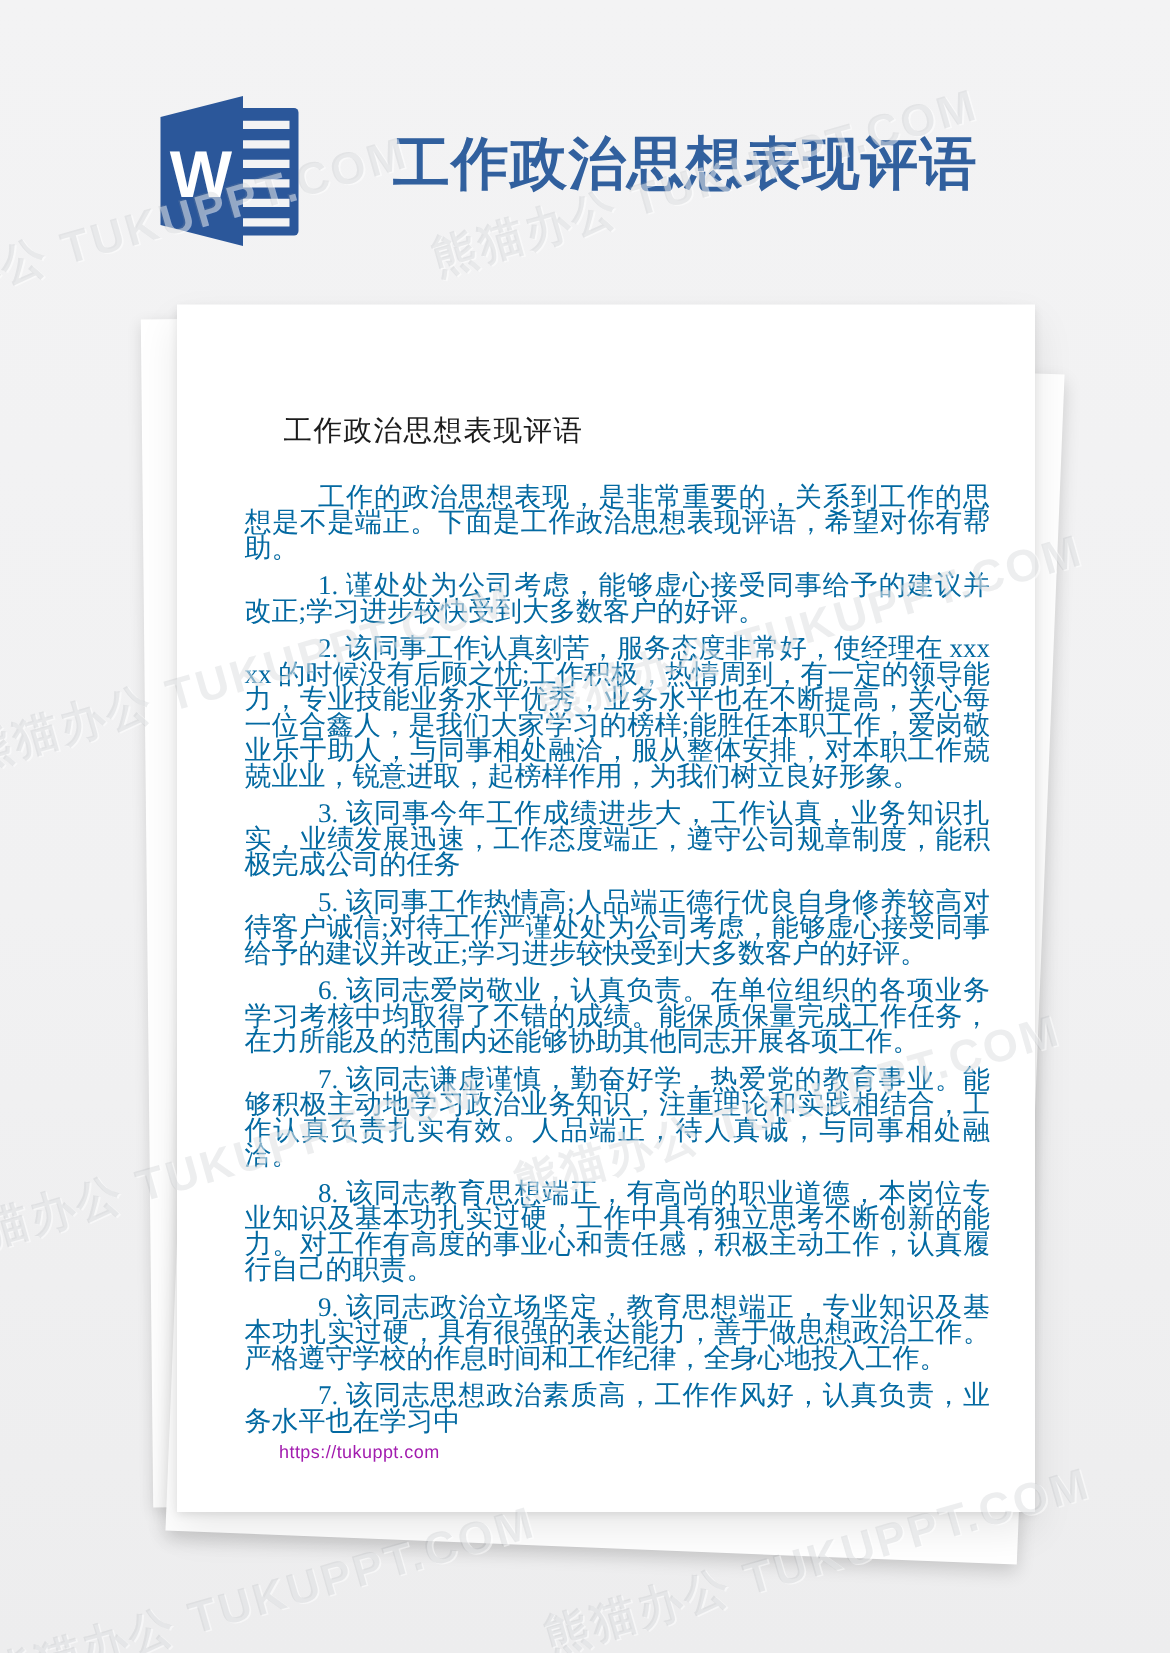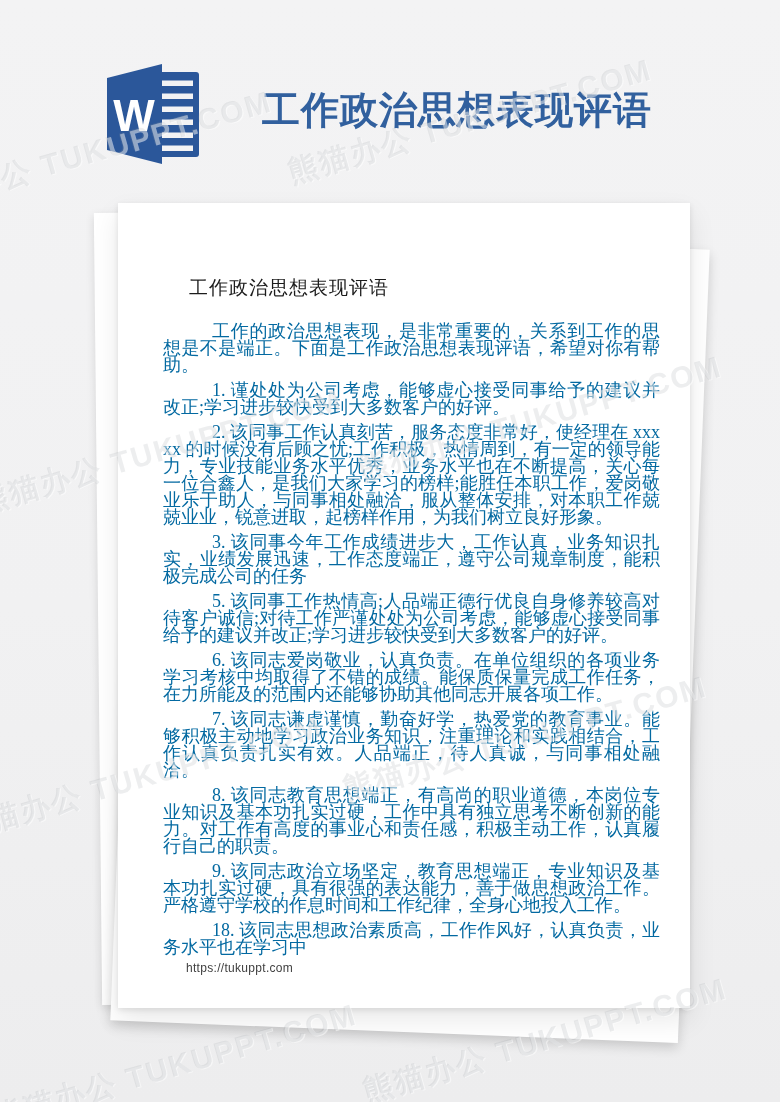--- a/index.html
+++ b/index.html
@@ -55,21 +55,21 @@
     margin:0 0 8px 0;
     font-family:"Liberation Serif","DejaVu Serif",serif;
     font-size:18px; line-height:17px;
     color:#0369a1;
     text-align:justify;
     text-indent:49px;
     word-break:break-all;
   }
   .footer-link {
     position:absolute; left:68px; top:758px;
-    font-size:12px; color:#404040;
+    font-size:12px; color:#a21caf;
     letter-spacing:0.3px;
     text-decoration:none;
     font-family:"Liberation Sans","DejaVu Sans",sans-serif;
   }
 
   
   .wm {
     position:absolute; width:400px;
     text-align:center; white-space:nowrap;
     transform:rotate(-16deg);
@@ -116,21 +116,21 @@
     <div class="doc-body">
       <p>工作的政治思想表现，是非常重要的，关系到工作的思想是不是端正。下面是工作政治思想表现评语，希望对你有帮助。</p>
       <p>1. 谨处处为公司考虑，能够虚心接受同事给予的建议并改正;学习进步较快受到大多数客户的好评。</p>
       <p>2. 该同事工作认真刻苦，服务态度非常好，使经理在 xxxxx 的时候没有后顾之忧;工作积极，热情周到，有一定的领导能力，专业技能业务水平优秀，业务水平也在不断提高，关心每一位合鑫人，是我们大家学习的榜样;能胜任本职工作，爱岗敬业乐于助人，与同事相处融洽，服从整体安排，对本职工作兢兢业业，锐意进取，起榜样作用，为我们树立良好形象。</p>
       <p>3. 该同事今年工作成绩进步大，工作认真，业务知识扎实，业绩发展迅速，工作态度端正，遵守公司规章制度，能积极完成公司的任务</p>
       <p>5. 该同事工作热情高;人品端正德行优良自身修养较高对待客户诚信;对待工作严谨处处为公司考虑，能够虚心接受同事给予的建议并改正;学习进步较快受到大多数客户的好评。</p>
       <p>6. 该同志爱岗敬业，认真负责。在单位组织的各项业务学习考核中均取得了不错的成绩。能保质保量完成工作任务，在力所能及的范围内还能够协助其他同志开展各项工作。</p>
       <p>7. 该同志谦虚谨慎，勤奋好学，热爱党的教育事业。能够积极主动地学习政治业务知识，注重理论和实践相结合，工作认真负责扎实有效。人品端正，待人真诚，与同事相处融洽。</p>
       <p>8. 该同志教育思想端正，有高尚的职业道德，本岗位专业知识及基本功扎实过硬，工作中具有独立思考不断创新的能力。对工作有高度的事业心和责任感，积极主动工作，认真履行自己的职责。</p>
       <p>9. 该同志政治立场坚定，教育思想端正，专业知识及基本功扎实过硬，具有很强的表达能力，善于做思想政治工作。严格遵守学校的作息时间和工作纪律，全身心地投入工作。</p>
-      <p>18. 该同志思想政治素质高，工作作风好，认真负责，业务水平也在学习中</p>
+      <p>7. 该同志思想政治素质高，工作作风好，认真负责，业务水平也在学习中</p>
     </div>
     <a class="footer-link" href="#">https://tukuppt.com</a>
   </div>
 
   <div class="wm wm-a1">熊猫办公 TUKUPPT.COM</div>
   <div class="wm wm-a2">熊猫办公 TUKUPPT.COM</div>
   <div class="wm wm-b1">熊猫办公 TUKUPPT.COM</div>
   <div class="wm wm-b2">熊猫办公 TUKUPPT.COM</div>
   <div class="wm wm-c1">熊猫办公 TUKUPPT.COM</div>
   <div class="wm wm-c2">熊猫办公 TUKUPPT.COM</div>

